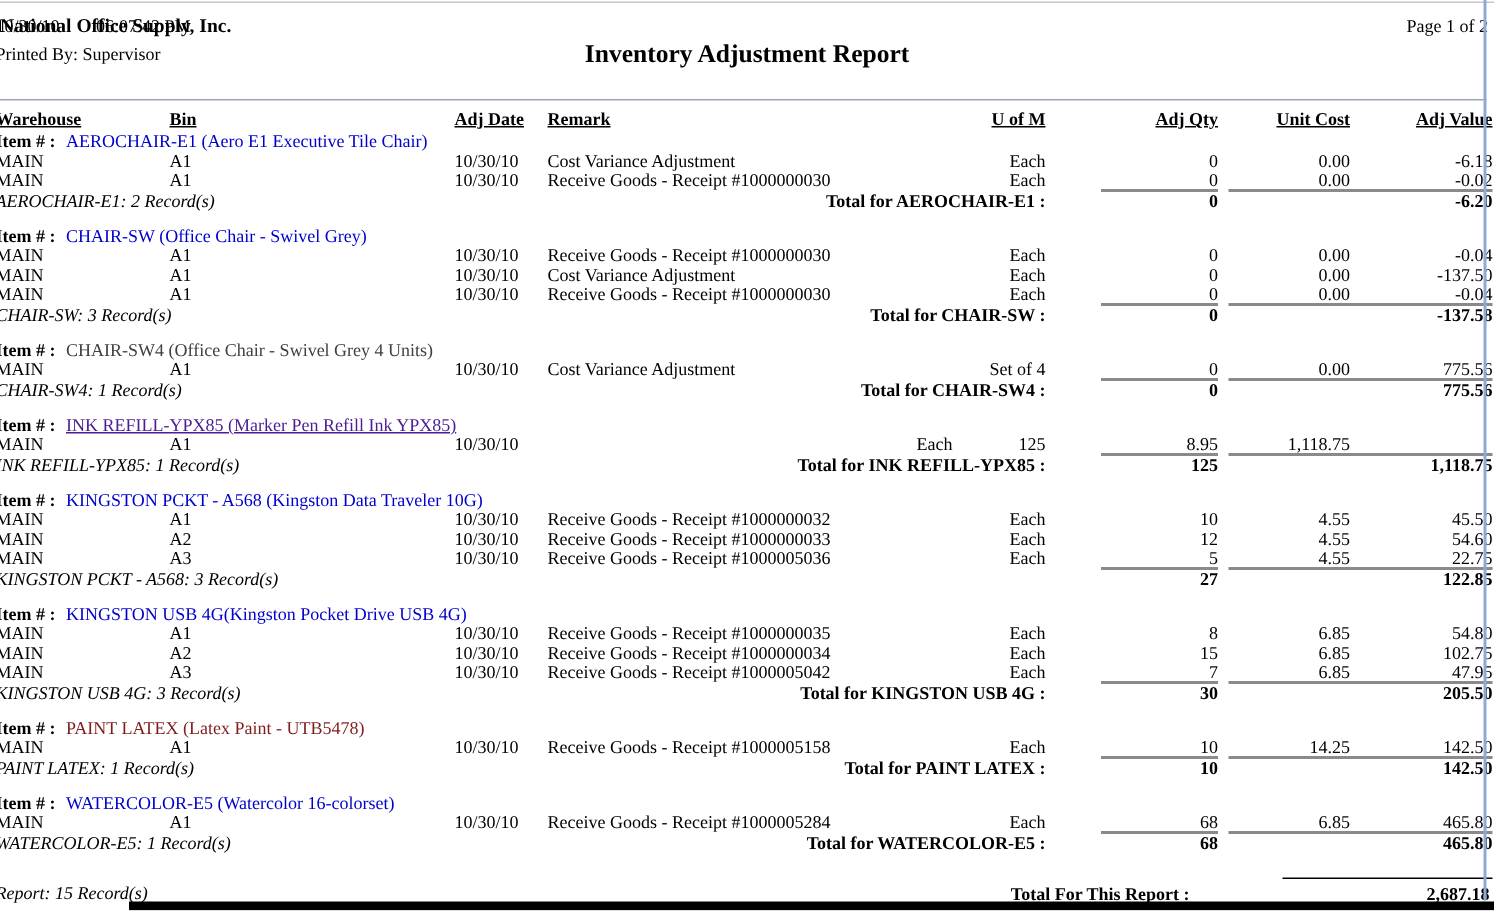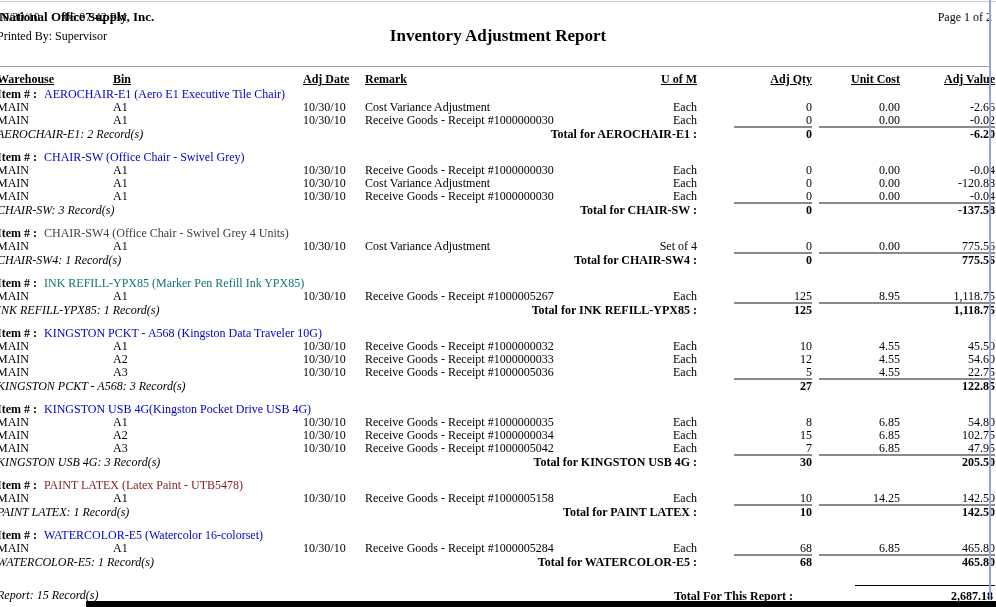--- a/index.html
+++ b/index.html
@@ -83,21 +83,21 @@
     </div>
     <div class="g-rows">
   <div class="drow">
     <div class="c1">MAIN</div>
     <div>A1</div>
     <div>10/30/10</div>
     <div>Cost Variance Adjustment</div>
     <div class="r">Each</div>
     <div class="r">0</div>
     <div class="r">0.00</div>
-    <div class="r">-2.66</div>
+    <div class="r">-6.18</div>
   </div>
 
   <div class="drow">
     <div class="c1">MAIN</div>
     <div>A1</div>
     <div>10/30/10</div>
     <div>Receive Goods - Receipt #1000000030</div>
     <div class="r">Each</div>
     <div class="r">0</div>
     <div class="r">0.00</div>
@@ -131,21 +131,21 @@
   </div>
 
   <div class="drow">
     <div class="c1">MAIN</div>
     <div>A1</div>
     <div>10/30/10</div>
     <div>Cost Variance Adjustment</div>
     <div class="r">Each</div>
     <div class="r">0</div>
     <div class="r">0.00</div>
-    <div class="r">-120.88</div>
+    <div class="r">-137.50</div>
   </div>
 
   <div class="drow">
     <div class="c1">MAIN</div>
     <div>A1</div>
     <div>10/30/10</div>
     <div>Receive Goods - Receipt #1000000030</div>
     <div class="r">Each</div>
     <div class="r">0</div>
     <div class="r">0.00</div>
@@ -183,28 +183,27 @@
       <span class="rule-qty"></span>
       <span class="rule-value"></span>
       <span class="gf-total-label">Total for CHAIR-SW4 :</span>
       <span class="gf-qty">0</span>
       <span class="gf-value">775.56</span>
     </div>
   </div>
 
   <div class="group">
     <div class="item-row">
-      <span class="item-label">Item # :</span><span class="item-name" style="color: #0f766e;">INK REFILL-YPX85 (Marker Pen Refill Ink YPX85)</span>
-    </div>
-    <div class="g-rows">
-  <div class="drow">
-    <div class="c1">MAIN</div>
-    <div>A1</div>
-    <div>10/30/10</div>
-    <div>Receive Goods - Receipt #1000005267</div>
+      <span class="item-label">Item # :</span><span class="item-name" style="color: #4c1d95; text-decoration: underline;">INK REFILL-YPX85 (Marker Pen Refill Ink YPX85)</span>
+    </div>
+    <div class="g-rows">
+  <div class="drow">
+    <div class="c1">MAIN</div>
+    <div>A1</div>
+    <div>10/30/10</div>
     <div class="r">Each</div>
     <div class="r">125</div>
     <div class="r">8.95</div>
     <div class="r">1,118.75</div>
   </div>
 </div>
     <div class="g-footer">
       <span class="gf-records">INK REFILL-YPX85: 1 Record(s)</span>
       <span class="rule-qty"></span>
       <span class="rule-value"></span>

